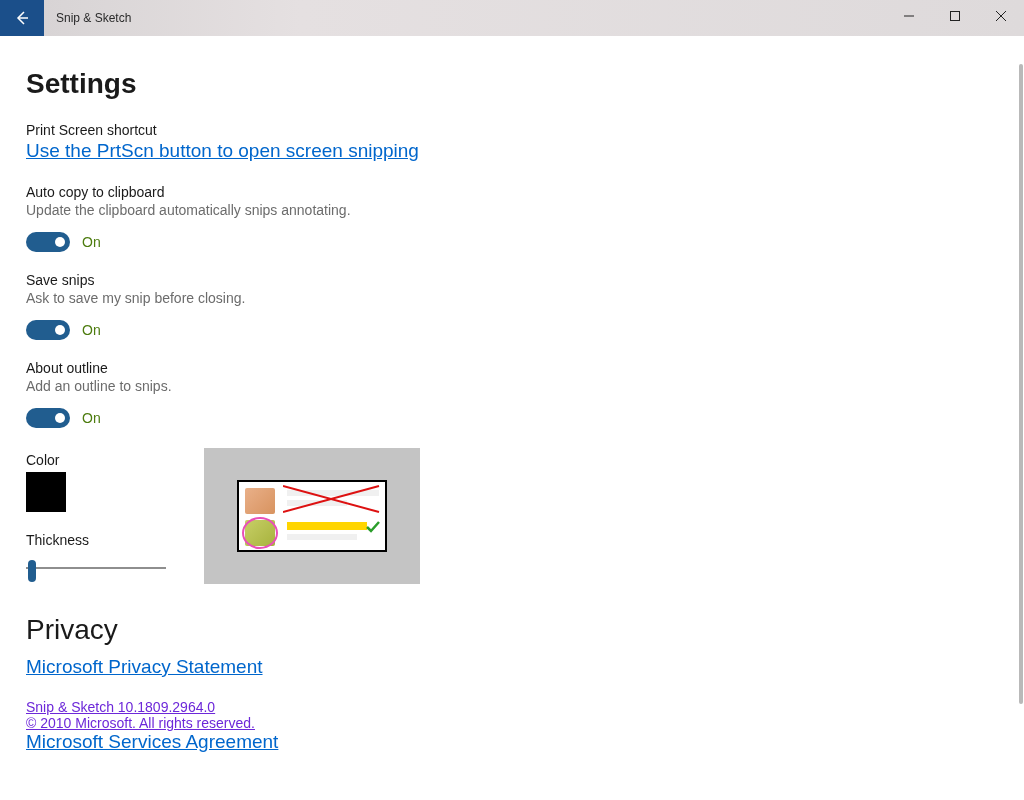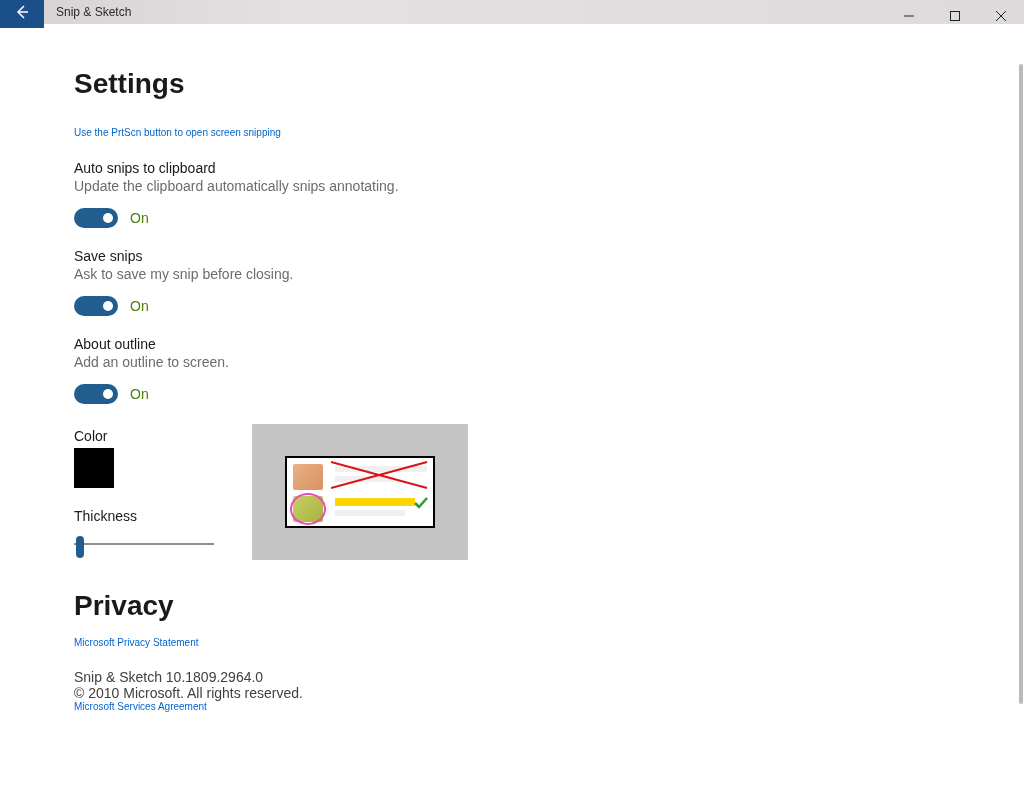--- a/index.html
+++ b/index.html
@@ -1,18 +1,18 @@
 <!DOCTYPE html>
 <html><head>
 <meta charset="utf-8">
 <style>
   * { box-sizing: border-box; margin: 0; padding: 0; }
   html, body { width: 1024px; height: 800px; font-family: "Segoe UI", sans-serif; background: #fff; overflow: hidden; }
   .titlebar {
-    height: 24px;
+    height: 36px;
     display: flex;
     align-items: center;
     background: linear-gradient(to right, #1b4f8a 0px, #1b4f8a 44px, #d8d4d5 44px, #e5e0e1 300px, #dedadb 1024px);
     position: relative;
   }
   .back-btn {
     width: 44px; height: 32px;
     background: #1b4f8a;
     display: flex; align-items: center; justify-content: center;
     color: #fff; font-size: 16px;
@@ -23,37 +23,36 @@
   .win-controls {
     position: absolute; right: 0; top: 0; display: flex; height: 32px;
   }
   .win-btn {
     width: 46px; height: 32px; display: flex; align-items: center; justify-content: center;
     font-size: 12px; color: #222;
   }
   .content-wrap {
     position: absolute; top: 32px; left: 0; right: 0; bottom: 0;
     overflow-y: auto;
-    padding-left: 48px;
   }
   .content {
     padding: 36px 0 40px 26px;
     width: 980px;
   }
   h1.settings {
     font-size: 28px; font-weight: 600; color: #1a1a1a; margin-bottom: 22px;
   }
   .section-label {
     font-size: 14px; color: #1a1a1a; margin-bottom: 2px;
   }
   .section-desc {
     font-size: 14px; color: #6c6c6c; margin-bottom: 14px;
   }
   .link {
-    font-size: 10px; color: #0066cc; display: inline-block; margin-bottom: 22px; cursor: pointer;
+    font-size: 19px; color: #0066cc; text-decoration: underline; display: inline-block; margin-bottom: 22px; cursor: pointer;
   }
   .toggle-row { display: flex; align-items: center; margin-bottom: 20px; }
   .toggle {
     width: 44px; height: 20px; background: #215d8f; border-radius: 10px; position: relative; margin-right: 12px;
   }
   .toggle .thumb {
     width: 10px; height: 10px; background: #fff; border-radius: 50%; position: absolute; top: 5px; right: 5px;
   }
   .toggle-label { font-size: 14px; color: #4d7c0f; }
   .outline-area { display: flex; align-items: center; gap: 24px; }
@@ -71,23 +70,23 @@
     position: absolute; top: 4px; left: 2px; width: 8px; height: 22px; background: #215d8f; border-radius: 4px;
   }
   .preview {
     width: 216px; height: 136px; background: #c4c4c4; margin-left: 14px; display: flex; align-items: center; justify-content: center;
   }
   .preview-inner {
     width: 150px; height: 72px; background: #fff; border: 2px solid #000; position: relative; overflow: hidden;
   }
   .pline { position:absolute; left:48px; right:6px; height:6px; background:#f0f0f0; }
   .picon { position:absolute; width:30px; height:26px; left:6px; border-radius:2px; }
-  h2.privacy { font-size: 28px; font-weight: 700; color: #1a1a1a; margin-top: 30px; margin-bottom: 10px; }
+  h2.privacy { font-size: 28px; font-weight: 400; color: #1a1a1a; margin-top: 30px; margin-bottom: 10px; }
   h2.about { font-size: 28px; font-weight: 400; color: #1a1a1a; margin-top: 24px; margin-bottom: 10px; }
-  .plain { font-size: 14px; color: #404040; }
+  .plain { font-size: 14px; color: #6d28d9; text-decoration: underline; }
   .scrollbar-fake {
     position:absolute; top:32px; right:0; bottom:0; width:6px; background:transparent;
   }
   .scrollbar-fake .sthumb {
     position:absolute; top:32px; width:4px; right:1px; height:640px; background:#b9b9b9; border-radius:2px;
   }
 </style>
 </head>
 <body>
 
@@ -117,42 +116,43 @@
         </svg>
     </div>
   </div>
 </div>
 
 <div class="content-wrap">
   <div class="content">
 
     <h1 class="settings">Settings</h1>
 
+    <div class="section-label">Print Screen shortcut</div>
     <a class="link">Use the PrtScn button to open screen snipping</a>
 
-    <div class="section-label">Auto snips to clipboard</div>
+    <div class="section-label">Auto copy to clipboard</div>
     <div class="section-desc">Update the clipboard automatically snips annotating.</div>
     <div class="toggle-row">
       <div class="toggle">
           <div class="thumb"></div>
         </div>
       <div class="toggle-label">On</div>
     </div>
 
     <div class="section-label">Save snips</div>
     <div class="section-desc">Ask to save my snip before closing.</div>
     <div class="toggle-row">
       <div class="toggle">
           <div class="thumb"></div>
         </div>
       <div class="toggle-label">On</div>
     </div>
 
     <div class="section-label">About outline</div>
-    <div class="section-desc">Add an outline to screen.</div>
+    <div class="section-desc">Add an outline to snips.</div>
     <div class="toggle-row">
       <div class="toggle">
           <div class="thumb"></div>
         </div>
       <div class="toggle-label">On</div>
     </div>
 
     <div class="outline-area">
       <div class="outline-left">
         <div class="section-label">Color</div>

